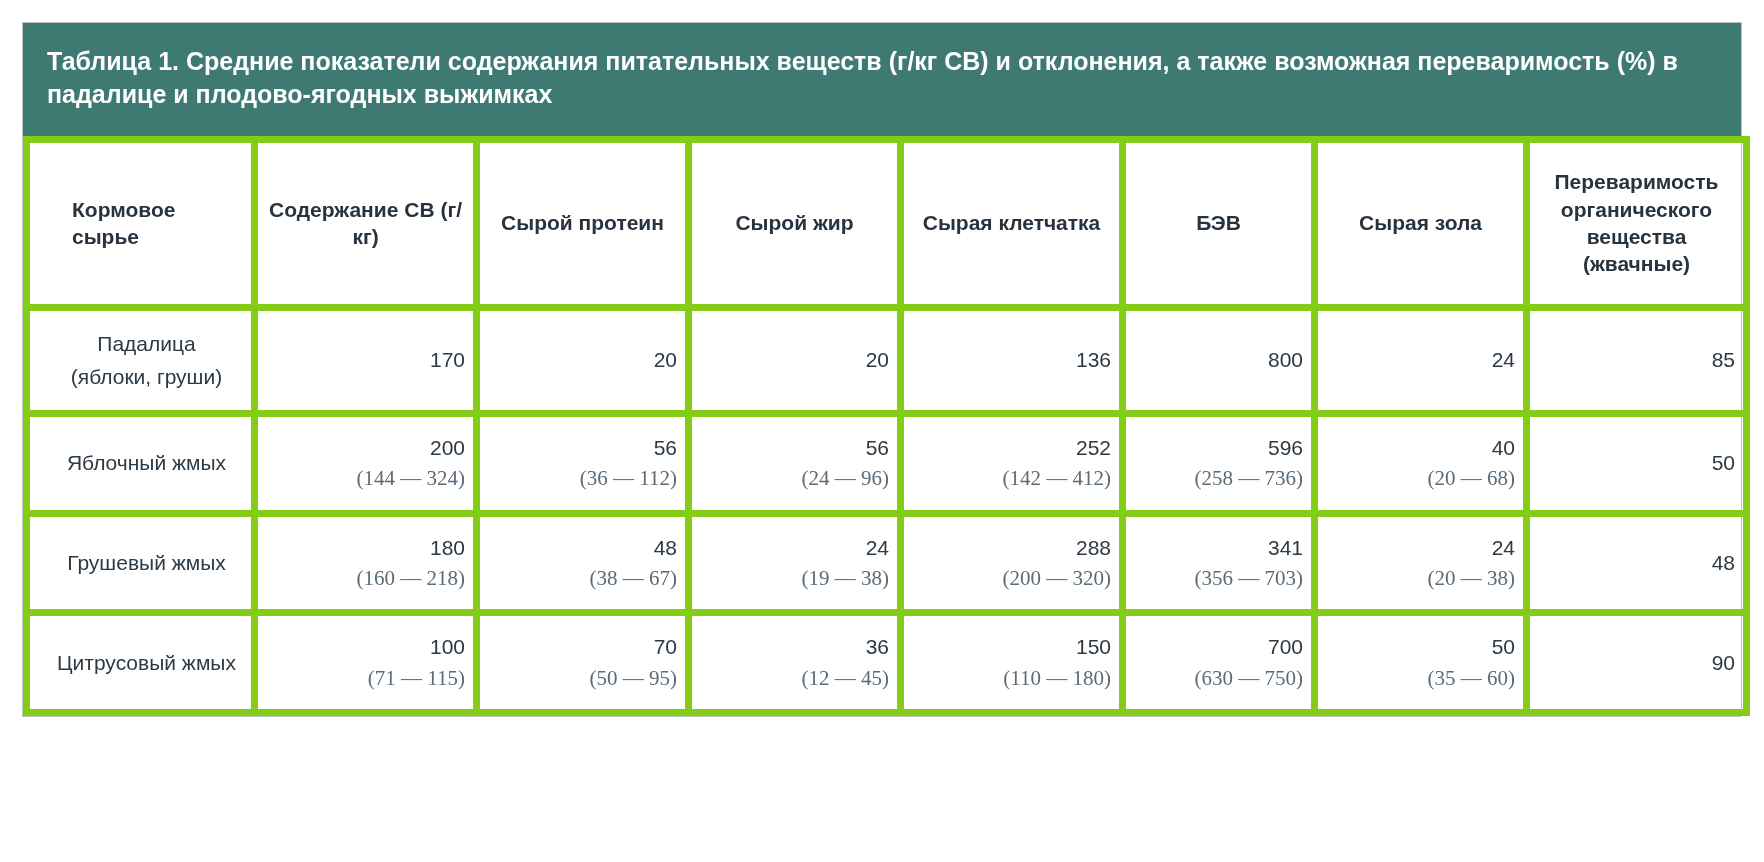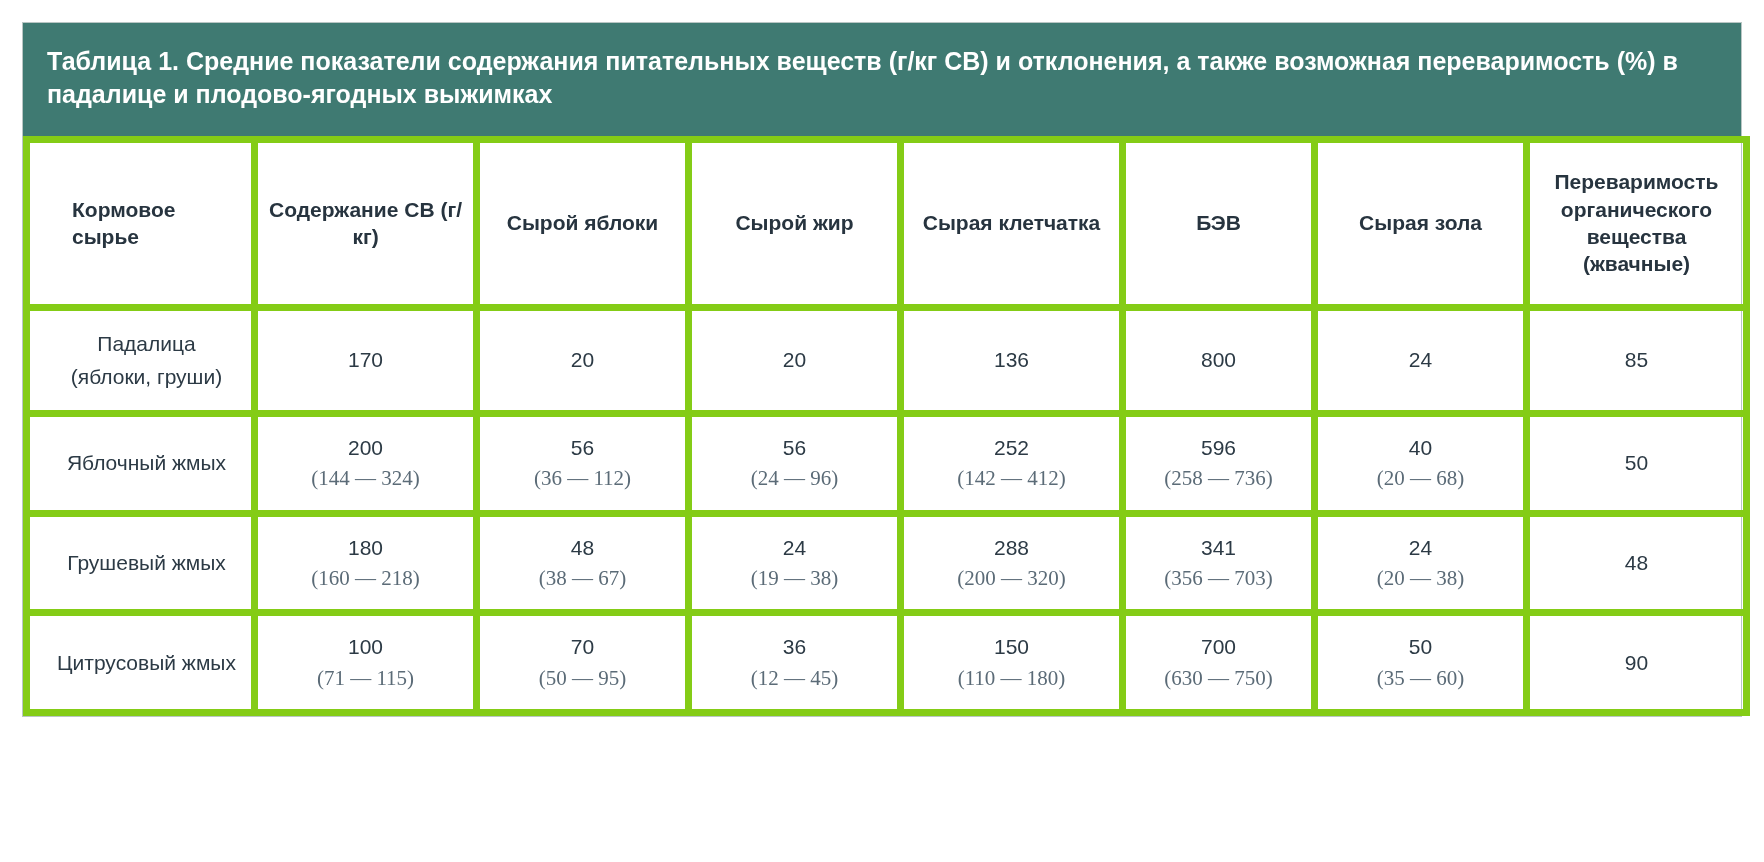--- a/index.html
+++ b/index.html
@@ -51,21 +51,21 @@
     height: 168px;
     line-height: 1.3;
   }
   thead th.first-col {
     text-align: left;
     padding-left: 42px;
   }
   tbody td {
     font-size: 21px;
     color: #2c3a45;
-    text-align: center;
+    text-align: right;
     vertical-align: middle;
     padding: 16px 8px;
     line-height: 1.45;
   }
   tbody td.first-col {
     text-align: center;
     padding-left: 26px;
     padding-right: 14px;
     line-height: 1.6;
   }
@@ -103,21 +103,21 @@
           <col class="c3">
         <col class="c4">
           <col class="c5">
           <col class="c6">
           <col class="c7">
       </colgroup>
       <thead>
         <tr>
           <th class="first-col">Кормовое сырье</th>
           <th>Содержание СВ (г/кг)</th>
-          <th>Сырой яблоки</th>
+          <th>Сырой протеин</th>
           <th>Сырой жир</th>
           <th>Сырая клетчатка</th>
           <th>БЭВ</th>
           <th>Сырая зола</th>
           <th>Переваримость органического вещества (жвачные)</th>
         </tr>
       </thead>
       <tbody>
         <tr>
           <td class="first-col">Падалица (яблоки, груши)</td>

